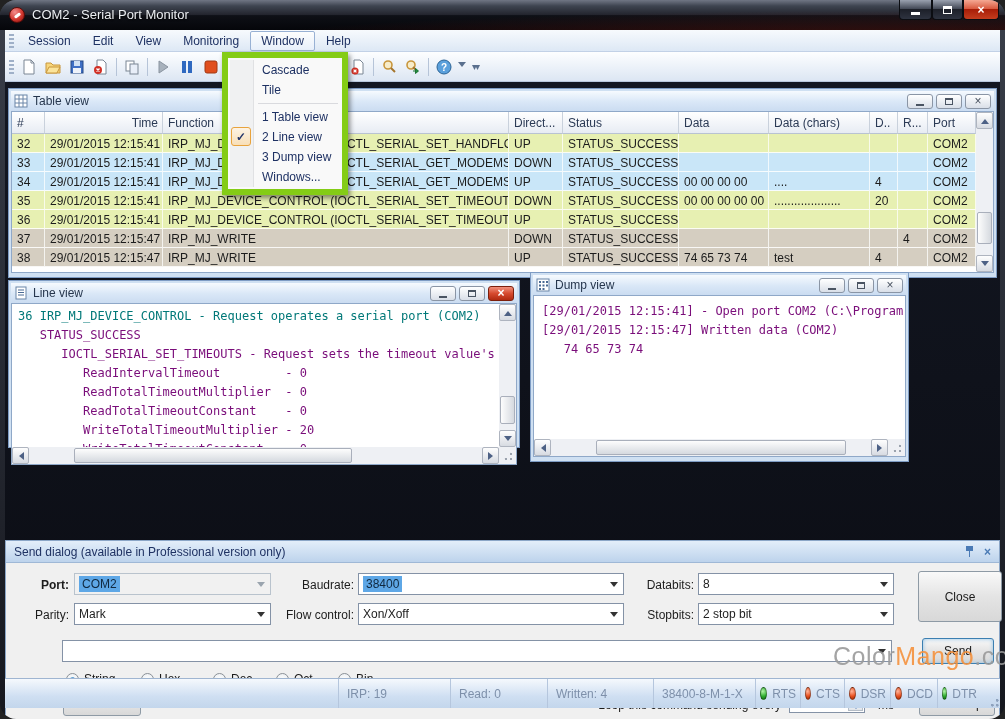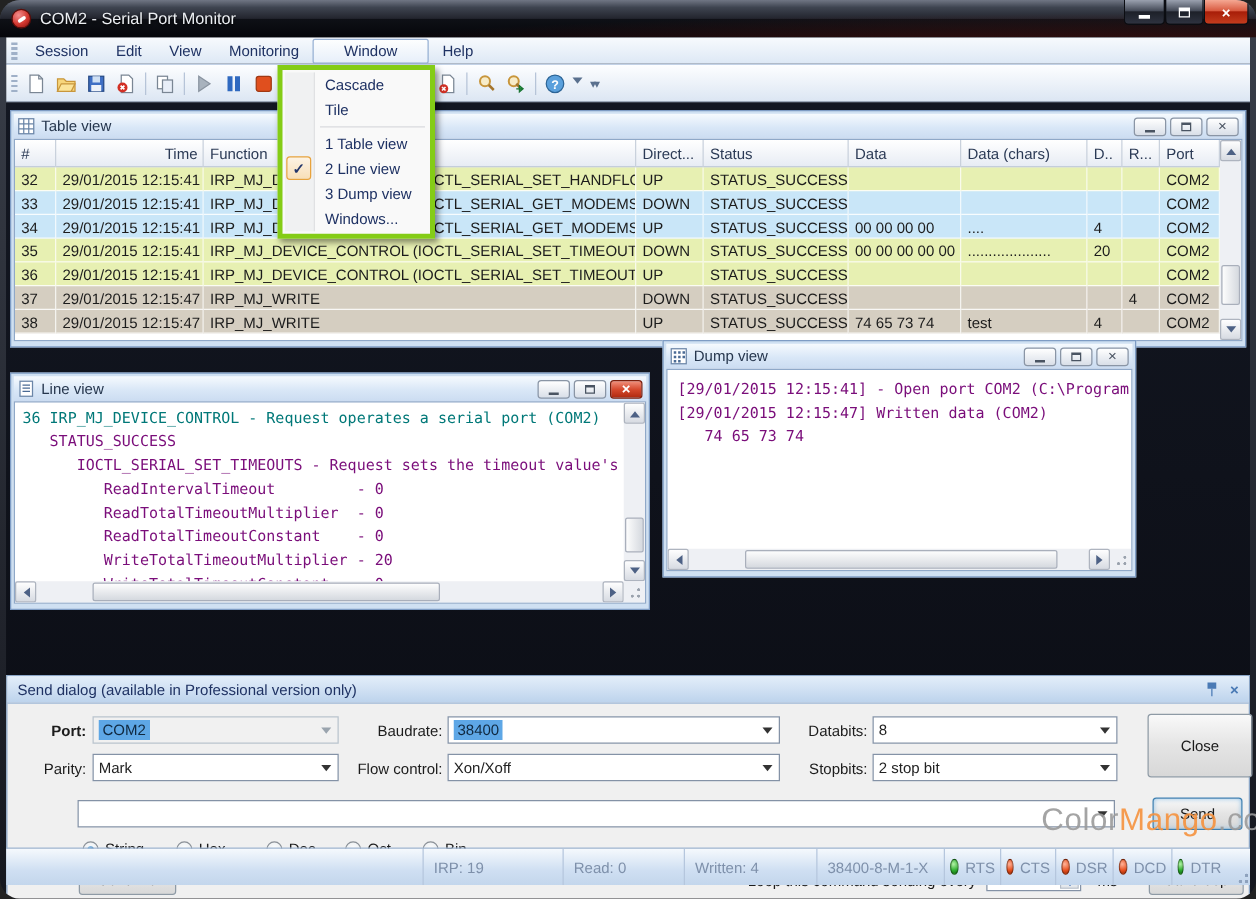--- a/index.html
+++ b/index.html
@@ -24,21 +24,21 @@
   .g-max{width:9px;height:8px;border:1px solid #fff;border-top:3px solid #fff;}
   .g-x{font-size:12px;font-weight:bold;line-height:1;}
   
   .client{position:absolute;left:5px;top:30px;width:995px;height:678px;background:#0d0f16;}
   
   .menubar{position:absolute;left:0;top:0;width:100%;height:22px;display:flex;align-items:center;
     background:linear-gradient(#f7fafd,#dde8f5);border-bottom:1px solid #c2d1e6;}
   .grip{width:5px;height:14px;margin:0 3px 0 4px;
     background:repeating-linear-gradient(#9fb0c8 0 2px,transparent 2px 4px);}
   .menu-item{padding:3px 11px;color:#1f3263;}
-  .menu-item.open{background:linear-gradient(#fdfefe,#e7effa);border:1px solid #98b1d4;border-radius:2px;padding:2px 24px;}
+  .menu-item.open{background:linear-gradient(#fdfefe,#e7effa);border:1px solid #98b1d4;border-radius:2px;padding:2px 10px;}
   
   .toolbar{position:absolute;left:0;top:22px;width:100%;height:30px;display:flex;align-items:center;
     background:linear-gradient(#fdfeff,#dce6f3);border-bottom:1px solid #b9c8dd;}
   .tbtn{width:24px;height:24px;display:flex;align-items:center;justify-content:center;}
   .tsep{width:1px;height:18px;background:#b6c4d8;margin:0 3px;}
   .caret{width:0;height:0;border:4px solid transparent;border-top:5px solid #5a708e;margin-left:2px;}
   .ovfl{color:#5a708e;font-size:10px;margin-left:6px;letter-spacing:-2px;}
   
   .mdi{position:absolute;left:0;top:52px;width:100%;height:596px;background:linear-gradient(#131722,#0b0d14);}
   .panel{position:absolute;background:#cfe0f2;border:1px solid #7e9cc4;padding:2px;}
@@ -115,21 +115,21 @@
     display:flex;align-items:flex-end;color:#7e90aa;}
   .seg{height:100%;display:flex;align-items:center;padding:0 8px;border-left:1px solid #b5c6dd;overflow:hidden;white-space:nowrap;}
   .led{width:13px;height:13px;border-radius:50%;margin-right:5px;border:1px solid rgba(0,0,0,.35);}
   .led.on{background:radial-gradient(circle at 35% 30%,#b2f3a6,#2fae2f 60%,#157015);}
   .led.off{background:radial-gradient(circle at 35% 30%,#ffb49a,#e8501f 60%,#9e2e08);}
   .sgrip{margin-left:auto;width:14px;height:14px;align-self:flex-end;
     background-image:radial-gradient(circle at 80% 80%,#8ea2bd 1.2px,transparent 1.6px),
       radial-gradient(circle at 45% 80%,#8ea2bd 1.2px,transparent 1.6px),
       radial-gradient(circle at 80% 45%,#8ea2bd 1.2px,transparent 1.6px);}
   
-  .popup{position:absolute;left:217px;top:22px;width:126px;background:#f9f9f9;border:4px solid #84cc16;
+  .popup{position:absolute;left:217px;top:22px;width:126px;background:#f9f9f9;border:6px solid #84cc16;
     box-shadow:2px 3px 5px rgba(0,0,0,.45);z-index:100;padding:2px 0;}
   .popup .gutter{position:absolute;left:2px;top:2px;bottom:2px;width:24px;background:#f0f1f2;border-right:1px solid #e0e1e3;}
   .pitem{position:relative;height:20px;display:flex;align-items:center;padding-left:34px;color:#1e3163;}
   .psep{height:1px;background:#d9dade;margin:3px 4px 3px 30px;}
   .chk{position:absolute;left:3px;top:0;width:20px;height:19px;border:1px solid #e8a33d;border-radius:3px;
     background:linear-gradient(#fdf3e4,#f8dfb8);display:flex;align-items:center;justify-content:center;color:#24366b;font-weight:bold;}
   
   .watermark{position:absolute;left:828px;top:612px;z-index:60;font-size:25px;letter-spacing:.5px;
     color:#9b9b9b;opacity:.9;pointer-events:none;font-family:"Liberation Sans",sans-serif;}
   .wm-orange{color:#f5923e;}
@@ -376,21 +376,21 @@
                 <span class="tu"></span>
               </span>
             <span class="thumbv" style="top:100px;height:32px;"></span>
             <span class="sbtn" style="bottom:0;left:0;">
                 <span class="td"></span>
               </span>
           </div>
         </div>
       </div>
 
-      <div class="panel" style="left:3px;top:216px;width:512px;height:190px;">
+      <div class="panel" style="left:3px;top:198px;width:512px;height:168px;">
         <div class="panel-title">
           <svg width="14" height="14">
               <rect x="2" y="1" width="10" height="12" fill="#fff" stroke="#6b86a8"></rect>
               <path d="M4 4h6M4 6.5h6M4 9h6" stroke="#4a6a94"></path>
             </svg>
           <span class="t">Line view</span>
           <span class="pbtns">
             <span class="pbtn">
                 <span class="g-min"></span>
               </span>

